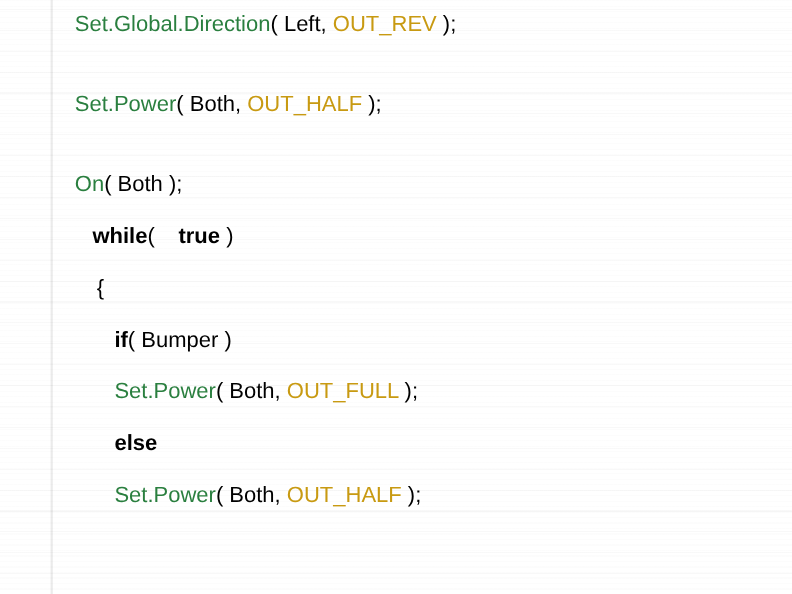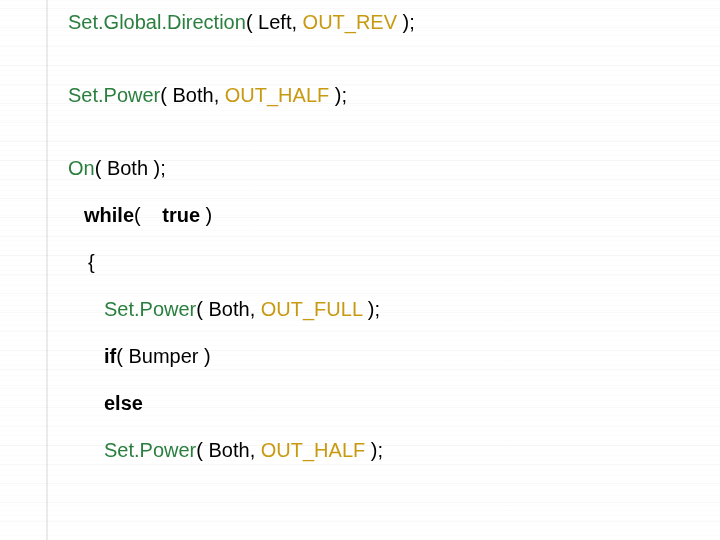--- a/index.html
+++ b/index.html
@@ -92,26 +92,26 @@
   </div>
 
   <div class="line">
     <span class="kw">while</span><span class="txt">( </span><span class="kw">true</span><span class="txt"> )</span>
   </div>
 
   <div class="line i1">
     <span class="txt">{</span>
   </div>
 
+  <div class="line i1">
+    <span class="kw">if</span><span class="txt">( </span><span class="txt">Bumper</span><span class="txt"> )</span>
+  </div>
+
   <div class="line i2">
     <span class="fn">Set.Power</span><span class="txt">( </span><span class="txt">Both</span><span class="txt">, </span><span class="kwc">OUT_FULL</span><span class="txt"> );</span>
-  </div>
-
-  <div class="line i1">
-    <span class="kw">if</span><span class="txt">( </span><span class="txt">Bumper</span><span class="txt"> )</span>
   </div>
 
   <div class="line i1">
     <span class="kw">else</span>
   </div>
 
   <div class="line i2">
     <span class="fn">Set.Power</span><span class="txt">( </span><span class="txt">Both</span><span class="txt">, </span><span class="kwc">OUT_HALF</span><span class="txt"> );</span>
   </div>
 

